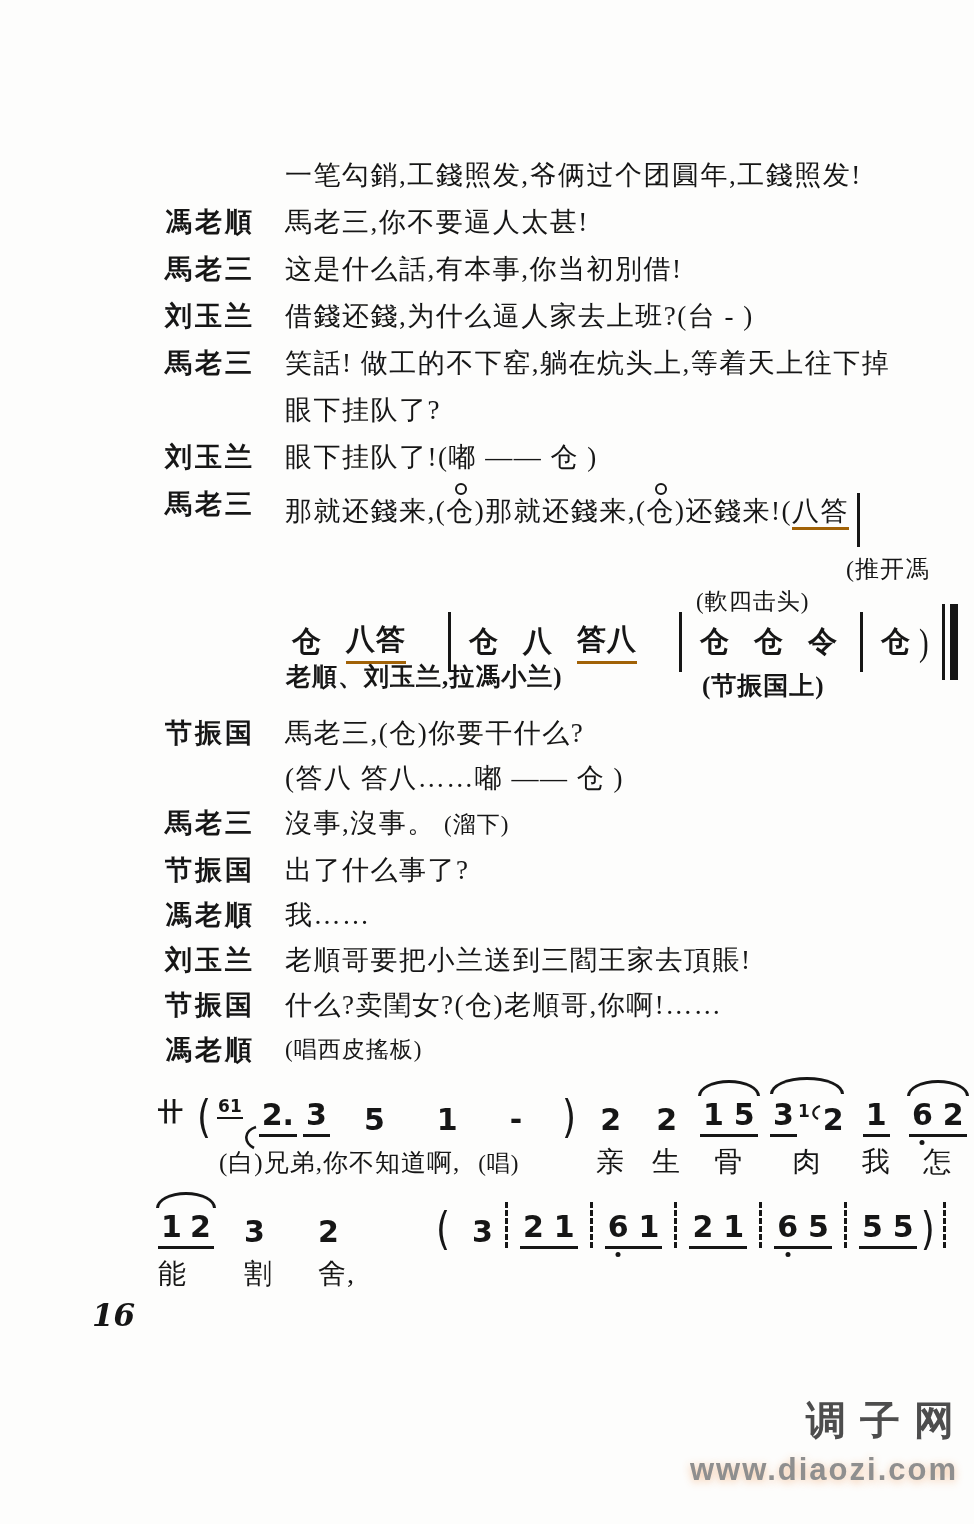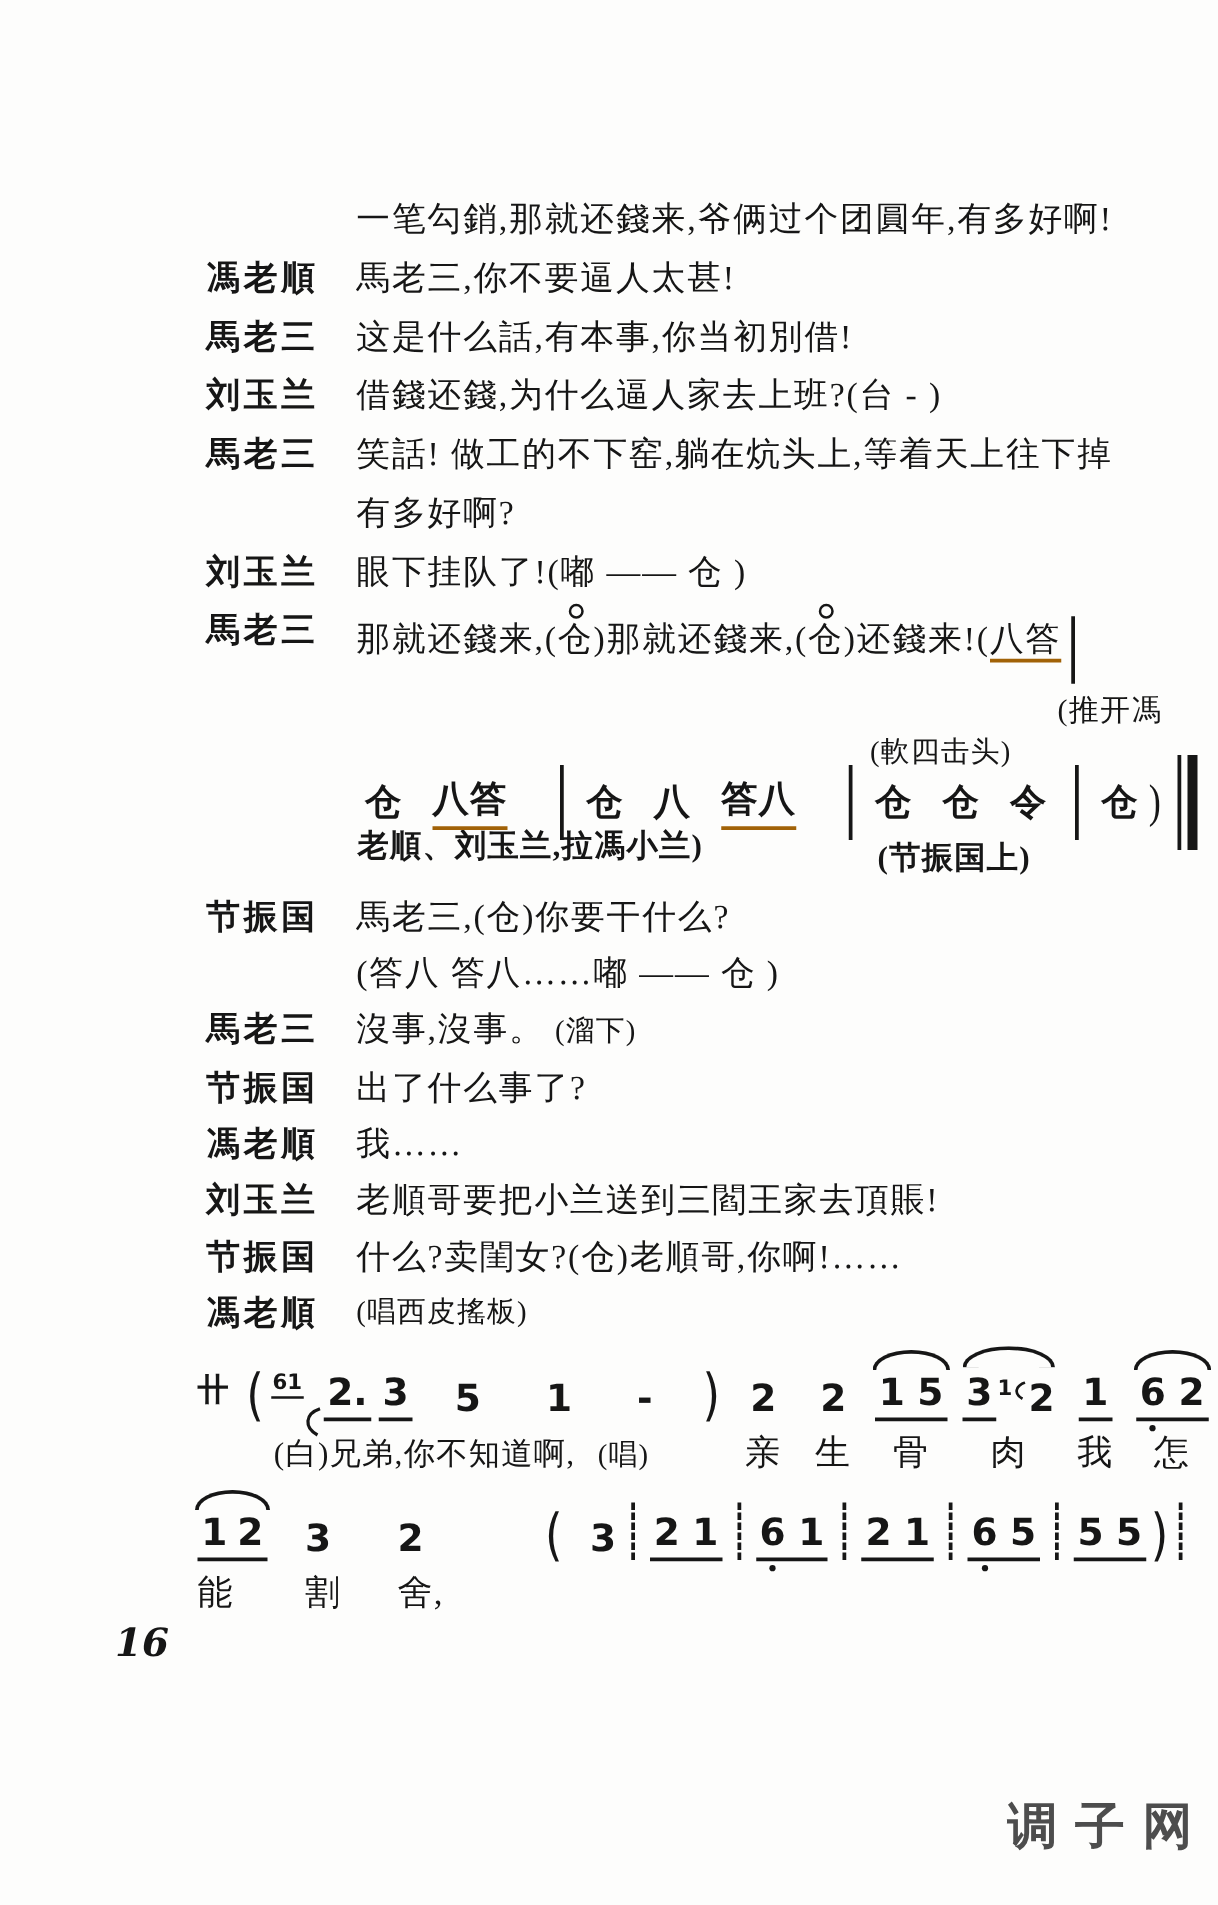--- a/index.html
+++ b/index.html
@@ -90,39 +90,39 @@
           text-shadow:0 2px 8px rgba(235,130,50,0.45);}
 </style>
 </head>
 <body>
 
 <div class="page">
   <div class="content">
 
     <div class="drow">
       <div class="sp"></div>
-      <div class="tx">一笔勾銷,那就还錢来,爷俩过个团圓年,有多好啊!</div>
+      <div class="tx">一笔勾銷,工錢照发,爷俩过个团圓年,工錢照发!</div>
     </div>
     <div class="drow">
       <div class="sp">馮老順</div>
       <div class="tx">馬老三,你不要逼人太甚!</div>
     </div>
     <div class="drow">
       <div class="sp">馬老三</div>
       <div class="tx">这是什么話,有本事,你当初別借!</div>
     </div>
     <div class="drow">
       <div class="sp">刘玉兰</div>
       <div class="tx">借錢还錢,为什么逼人家去上班?(台 - )</div>
     </div>
     <div class="drow">
       <div class="sp">馬老三</div>
       <div class="tx">
         <span>笑話! 做工的不下窑,躺在炕头上,等着天上往下掉</span>
-        <span class="wrap2" style="margin-top:13px;">有多好啊?</span>
+        <span class="wrap2" style="margin-top:13px;">眼下挂队了?</span>
       </div>
     </div>
     <div class="drow">
       <div class="sp">刘玉兰</div>
       <div class="tx">眼下挂队了!(嘟 —— 仓 )</div>
     </div>
     <div class="drow">
       <div class="sp">馬老三</div>
       <div class="tx"><span>那就还錢来,(</span><span class="ring">仓</span><span>)那就还錢来,(</span><span class="ring">仓</span><span>)还錢来!(</span><span class="pu">八答</span><span class="vbar"></span></div>
     </div>
@@ -316,14 +316,15 @@
         <span class="bigp" style="margin-left:4px;">)</span>
         <span class="dbar" style="margin:0 0 0 2px;"></span>
       </div>
     </div>
 
     <div class="pageno">16</div>
   </div>
 
   <div class="watermark">
     <div class="wm-site">调子网</div>
+    <div class="wm-url">www.diaozi.com</div>
   </div>
 </div>
 
 </body></html>

